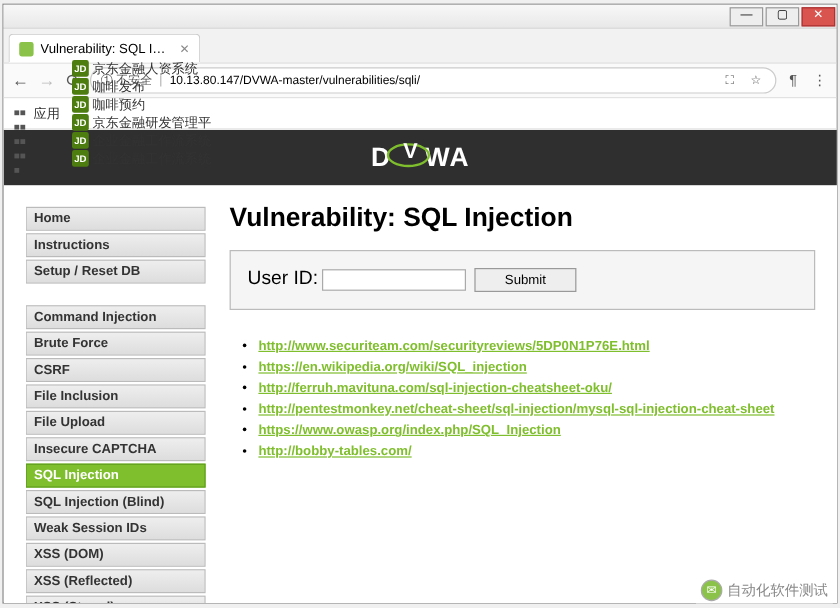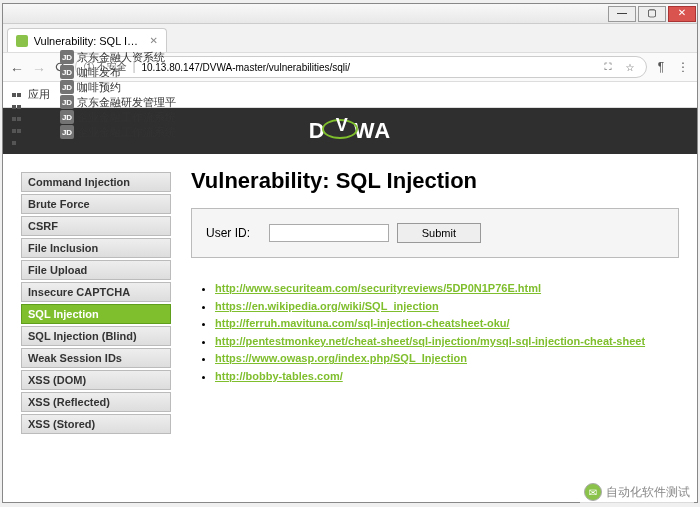--- a/index.html
+++ b/index.html
@@ -19,40 +19,40 @@
 
 .addrbar { height: 30px; display: flex; align-items: center; gap: 6px; padding: 0 6px; border-top: 1px solid #ddd; border-bottom: 1px solid #ddd; background: #fafafa; }
 .nav-ico { width: 16px; height: 16px; color: #555; display: inline-flex; align-items: center; justify-content: center; font-size: 14px; }
 .url-box { flex: 1; height: 22px; border: 1px solid #ccc; border-radius: 12px; display: flex; align-items: center; padding: 0 8px; font-size: 10px; gap: 6px; background: #fff; }
 .insecure { color: #555; }
 .url-sep { color: #aaa; }
 .right-ico { width: 16px; color: #555; text-align: center; }
 
 .bookbar { height: 26px; display: flex; align-items: center; gap: 10px; padding: 0 8px; border-bottom: 1px solid #ddd; font-size: 11px; background: #fff; }
 .bk { display: flex; align-items: center; gap: 3px; color: #333; }
-.bk-ico { width: 14px; height: 14px; background: #737373; color: #fff; font-size: 8px; font-weight: bold; display: flex; align-items: center; justify-content: center; border-radius: 2px; }
+.bk-ico { width: 14px; height: 14px; background: #4d7c0f; color: #fff; font-size: 8px; font-weight: bold; display: flex; align-items: center; justify-content: center; border-radius: 2px; }
 .apps-ico { width: 14px; height: 14px; display: inline-block; }
 .apps-ico span { width:4px; height:4px; background:#555; display:inline-block; margin:0.5px; }
 
 .page { height: calc(100% - 104px); overflow: auto; background: #fff; }
 .dvwa-top { background: #2f2f2f; height: 46px; display: flex; align-items: center; justify-content: center; }
 .logo { color: #fff; font-weight: bold; font-size: 22px; font-family: Arial; letter-spacing: 1px; display: flex; align-items: center; }
 .logo .oval { display:inline-block; border: 2px solid #7fbe2d; border-radius: 50%; width: 36px; height: 20px; margin: 0 -4px; position: relative; top: 1px; }
 .logo .ovA { position: absolute; left: 10px; top: -3px; color:#fff; font-size:18px; font-weight:bold; }
 
 .dvwa-body { display: flex; padding: 0 18px 30px; gap: 20px; }
 .side { width: 150px; padding-top: 18px; }
 .side-group { margin-bottom: 18px; }
 .side-item { background: linear-gradient(#eee,#ddd); border: 1px solid #bbb; padding: 3px 6px; font-size: 11px; font-weight: bold; color: #333; margin-bottom: 2px; cursor: pointer; }
 .side-item.active { background: #7fbe2d; color: #fff; border-color: #5f9e1d; }
 
 .main { flex: 1; padding-top: 14px; }
 h1 { font-size: 22px; font-weight: bold; margin-bottom: 14px; }
 .form-box { border: 1px solid #bbb; background: #f5f5f5; padding: 14px; margin-bottom: 22px; }
-.form-row label { font-size: 12px; margin-right: 16px; }
+.form-row label { font-size: 16px; margin-right: 0; }
 .form-row input[type=text] { width: 120px; height: 18px; border: 1px solid #aaa; font-size: 11px; padding: 1px 3px; }
 .form-row button { font-size: 11px; height: 20px; padding: 0 24px; border: 1px solid #999; background: #eee; margin-left: 4px; cursor: pointer; }
 h2 { font-size: 16px; margin-bottom: 8px; }
 ul.links { padding-left: 24px; }
 ul.links li { font-size: 11px; line-height: 1.6; }
 ul.links a { color: #7fbe2d; text-decoration: underline; font-weight: bold; }
 
 .watermark { position: absolute; right: 6px; bottom: 4px; display: flex; align-items: center; gap: 4px; font-size: 12px; color: #888; background: rgba(255,255,255,0.7); padding: 2px 4px; }
 .wm-ico { width: 18px; height: 18px; border: 1px solid #aaa; border-radius: 50%; background: #8bc34a; display:flex; align-items:center; justify-content:center; font-size:10px; color:#fff;}
 </style>
@@ -127,20 +127,25 @@
   <div class="page">
     <div class="dvwa-top">
       <div class="logo">
         <span>D</span>
         <span style="position:relative"><span class="oval"></span><span class="ovA">V</span></span>
         <span>WA</span>
       </div>
     </div>
     <div class="dvwa-body">
       <div class="side">
+        <div class="side-group" id="sg1">
+            <div class="side-item">Home</div>
+            <div class="side-item">Instructions</div>
+            <div class="side-item">Setup / Reset DB</div>
+          </div>
         <div class="side-group" id="sg2">
             <div class="side-item">Command Injection</div>
             <div class="side-item">Brute Force</div>
             <div class="side-item">CSRF</div>
             <div class="side-item">File Inclusion</div>
             <div class="side-item">File Upload</div>
             <div class="side-item">Insecure CAPTCHA</div>
             <div class="side-item active">SQL Injection</div>
             <div class="side-item">SQL Injection (Blind)</div>
             <div class="side-item">Weak Session IDs</div>

